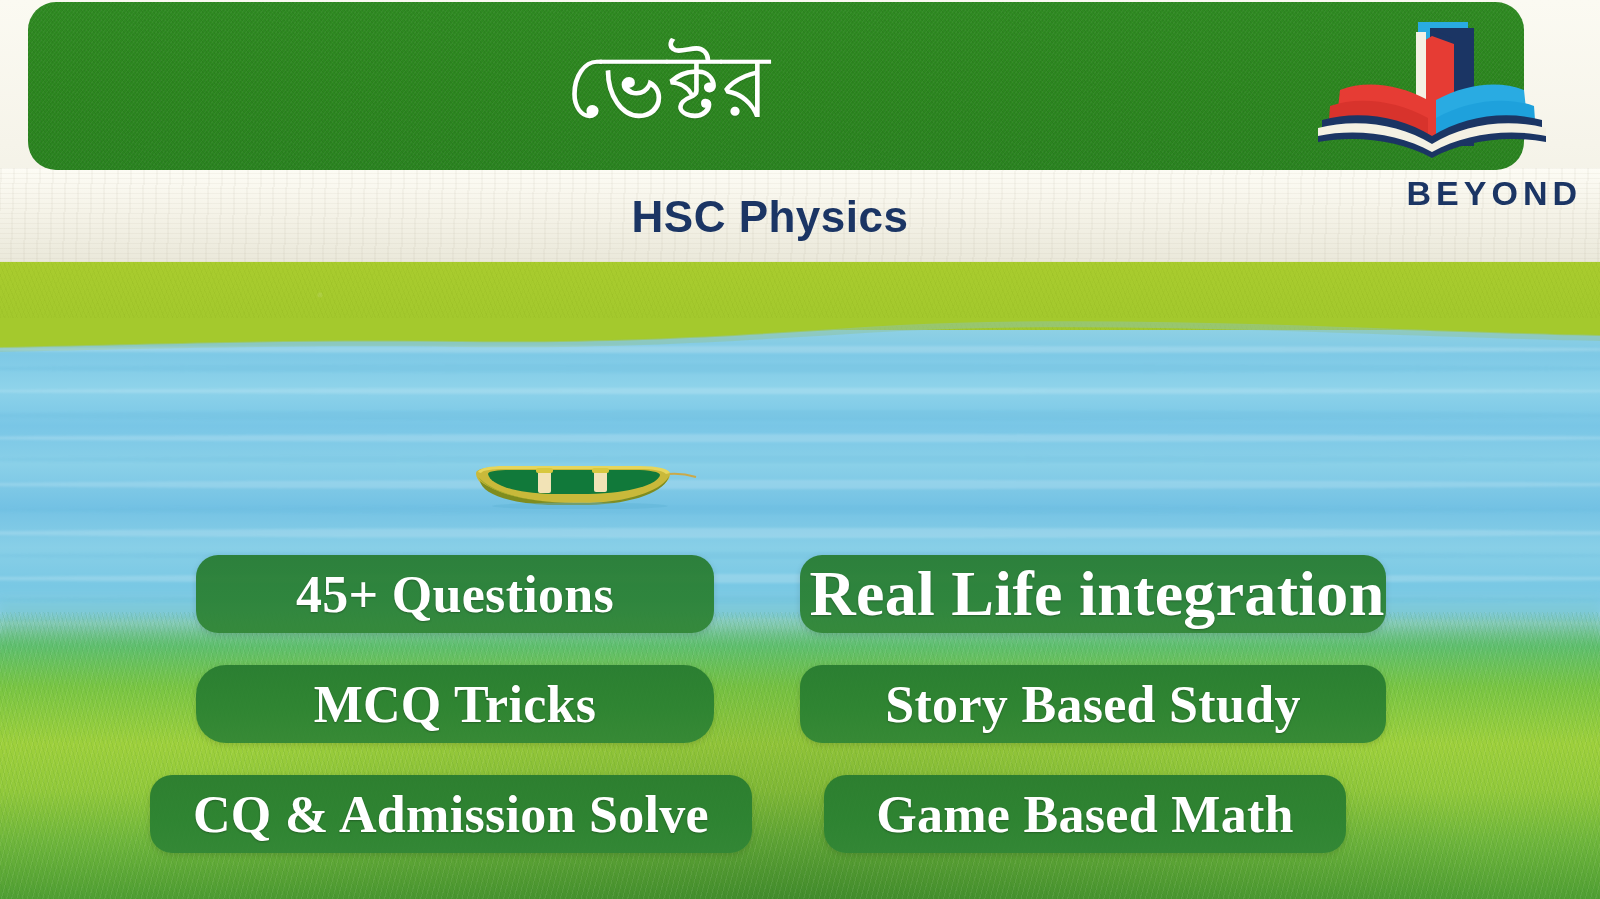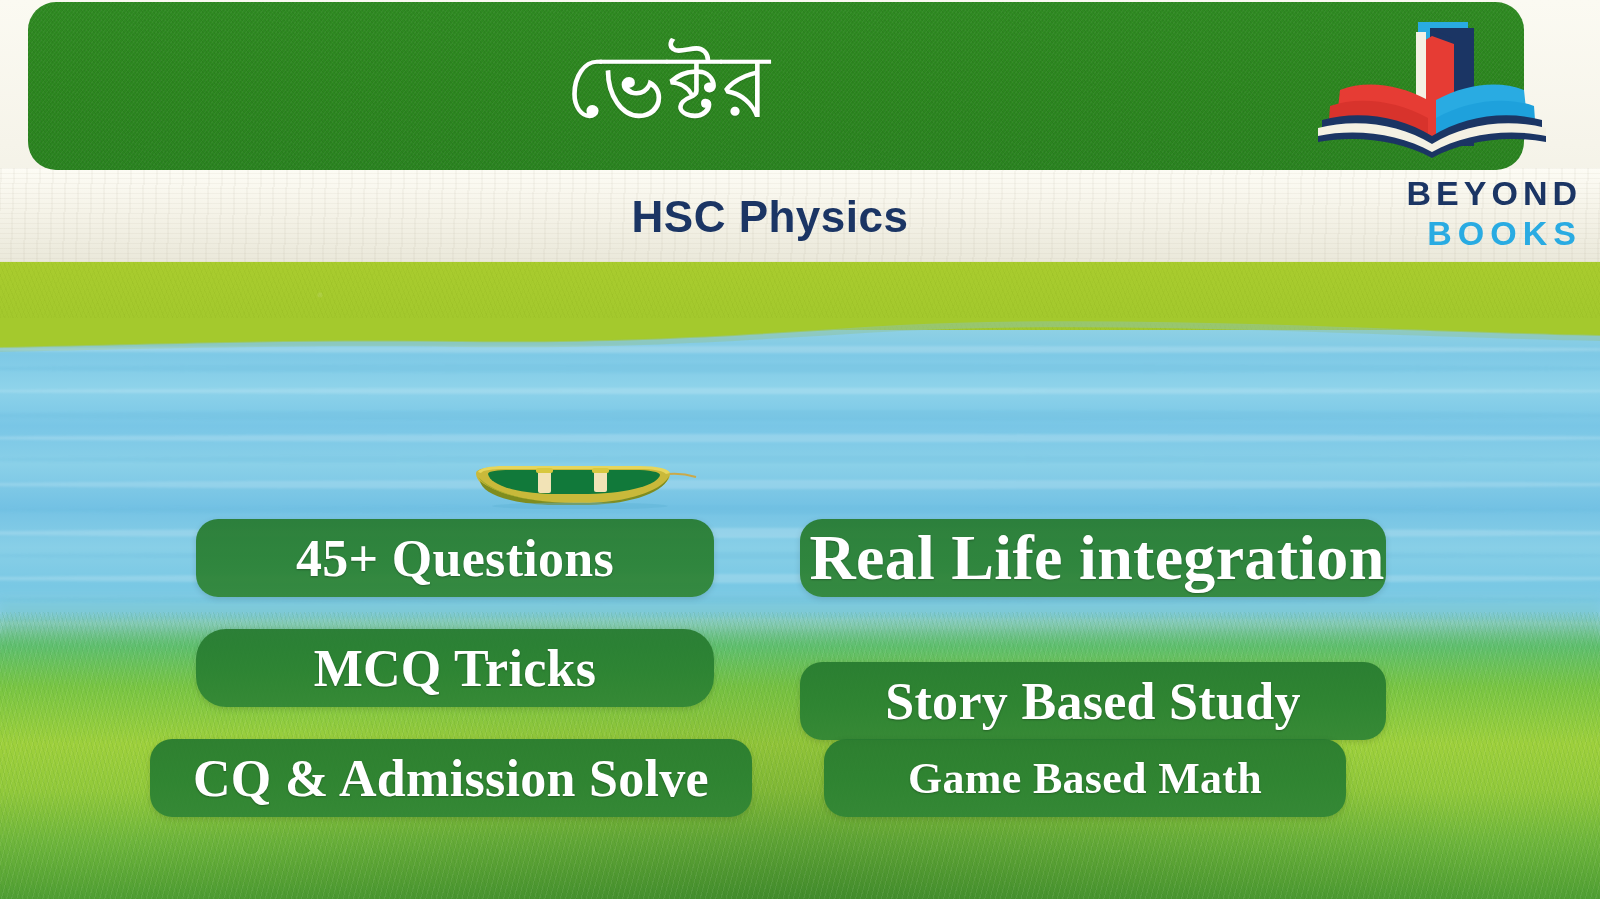--- a/index.html
+++ b/index.html
@@ -156,28 +156,29 @@
     position:absolute;
     display:flex; align-items:center; justify-content:center;
     border-radius:22px;
     color:#ffffff;
     font-family:"Liberation Serif", "DejaVu Serif", serif;
     font-weight:bold;
     letter-spacing:.3px;
     text-shadow:0 1px 2px rgba(0,0,0,.28);
     background:linear-gradient(180deg, rgba(38,122,47,0.93) 0%, rgba(41,128,49,0.93) 55%, rgba(48,133,53,0.93) 100%);
     box-shadow:0 2px 6px rgba(0,0,0,0.13);
+    margin-top:36px;
   }
 
   .pill-a { left:196px;  top:519px; width:518px; height:78px; font-size:52px; }
   .pill-b { left:800px;  top:519px; width:586px; height:78px; font-size:64px;padding-left:8px; }
   .pill-c { left:196px;  top:629px; width:518px; height:78px; font-size:52px;border-radius:30px; }
-  .pill-d { left:800px;  top:662px; width:586px; height:78px; font-size:52px; }
+  .pill-d { left:800px;  top:629px; width:586px; height:78px; font-size:52px; }
   .pill-e { left:150px;  top:739px; width:602px; height:78px; font-size:52px; }
-  .pill-f { left:824px;  top:739px; width:522px; height:78px; font-size:44px; }
+  .pill-f { left:824px;  top:739px; width:522px; height:78px; font-size:52px; }
 </style>
 </head>
 <body>
 
 <div id="stage">
 
   <div class="scene">
 
     <div class="top-white"></div>
     <div class="cream-band"></div>
@@ -240,21 +241,20 @@
         <path d="M220 76 C194 66 162 70 132 86 L132 126 C160 110 194 106 224 114 Z" fill="#29abe2"></path>
         <path d="M230 92 C202 82 164 86 132 104 L132 128 C162 112 198 110 232 120 Z" fill="#1ea1dc"></path>
 
         <path d="M18 106 C54 96 96 102 128 122 C160 102 202 96 238 106 L238 122 C202 114 160 118 128 136 C96 118 54 114 18 122 Z" fill="#1b3564"></path>
 
         <path d="M14 114 C52 104 96 110 128 130 C160 110 204 104 242 114 L242 126 C204 118 160 122 128 142 C96 122 52 118 14 126 Z" fill="#f4f1e4"></path>
         <path d="M14 122 C52 114 96 120 128 138 C160 120 204 114 242 122 L242 128 C204 121 160 126 128 144 C96 126 52 121 14 128 Z" fill="#1b3564"></path>
       </svg>
     </div>
     <div class="logo-beyond">BEYOND</div>
-    <div class="logo-books">BOOKS</div>
   </div>
 
   <div class="boat">
     <svg viewBox="0 0 230 52" aria-hidden="true">
 
       <path d="M198 17 C208 16 216 17 226 20" stroke="#caa94a" stroke-width="2" fill="none"></path>
 
       <path d="M6 16 C6 12 16 10 32 10 L172 10 C190 10 200 13 200 17
                C200 30 170 44 120 46 L76 46 C34 44 6 30 6 16 Z" fill="#c9b93a"></path>
 

